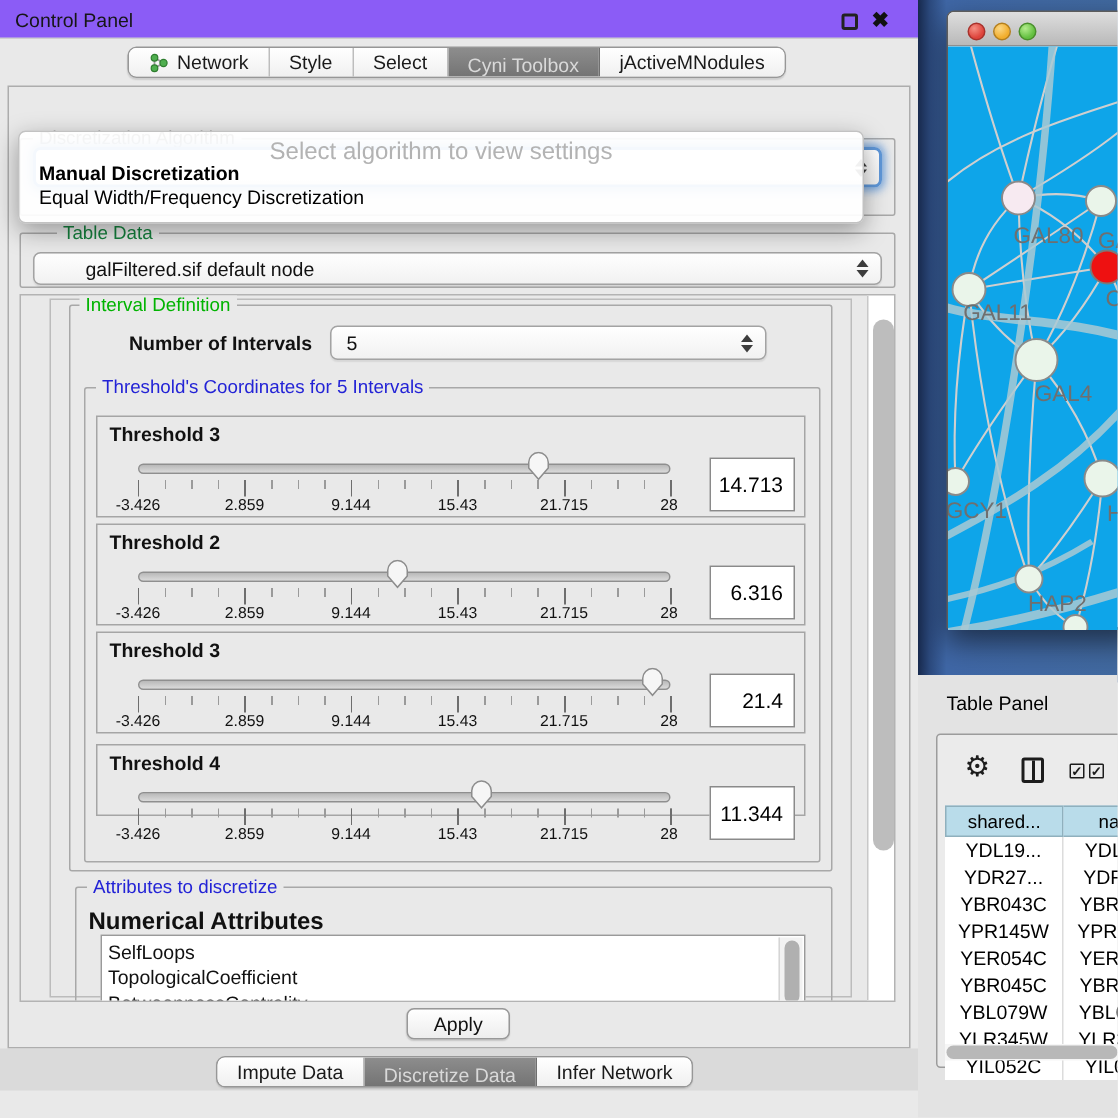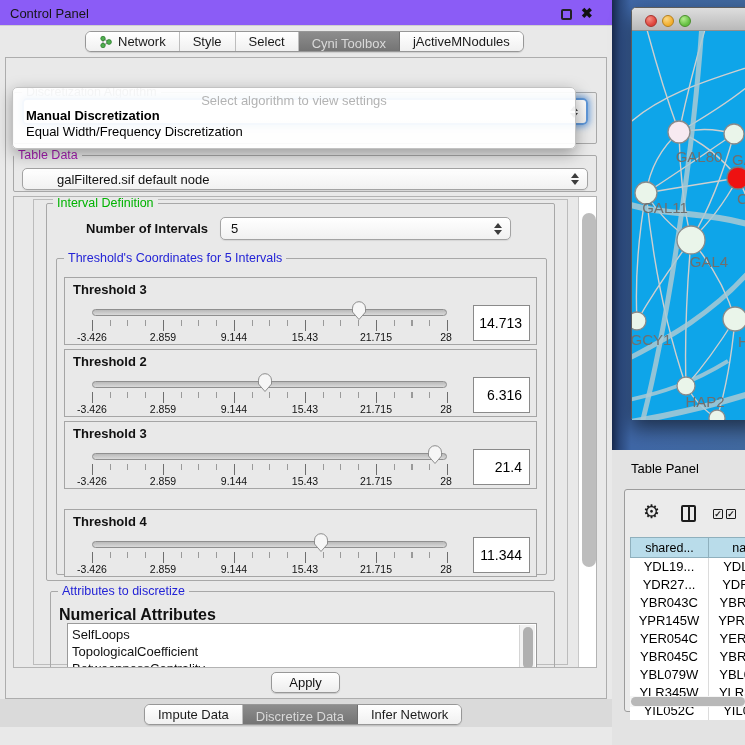--- a/index.html
+++ b/index.html
@@ -35,21 +35,21 @@
            box-shadow:0 1px 1px rgba(0,0,0,0.08); }
   .combo .spin { position:absolute; right:7px; top:50%; transform:translateY(-50%); width:9px; }
   .combo .spin i { display:block; width:0; height:0; border-left:4px solid transparent; border-right:4px solid transparent; }
   .combo .spin .up { border-bottom:5px solid #3c3c3c; margin-bottom:2px; }
   .combo .spin .dn { border-top:5px solid #3c3c3c; }
   .combo.focusring { border:2px solid #5f97d8; box-shadow:0 0 6px 2px rgba(100,155,220,0.85); }
 
   
   .popup { left:12px; top:87px; width:564px; height:62px; background:rgba(255,255,255,0.93);
            border:1px solid #c2c2c2; border-radius:5px; box-shadow:0 5px 16px rgba(0,0,0,0.35); z-index:30; }
-  .popup .ph { position:absolute; left:0; right:0; top:5px; text-align:center; color:#b3b3b3; font-size:13px; }
+  .popup .ph { position:absolute; left:0; right:0; top:5px; text-align:center; color:#b3b3b3; font-size:16px; }
   .popup .o1 { position:absolute; left:13px; top:20px; font-size:13px; font-weight:bold; color:#000; }
   .popup .o2 { position:absolute; left:13px; top:36px; font-size:13px; color:#000; }
 
   
   .scrollpane { left:13px; top:196px; width:584px; height:472px; border:1px solid #b3b3b3; overflow:hidden; background:#e9e9e9; }
   .viewport { position:absolute; left:19px; top:2px; width:535px; height:466px; border:1px solid #bcbcbc; }
   .vsb-track { position:absolute; left:564px; top:0; width:19px; height:470px; background:#ffffff; border-left:1px solid #c8c8c8; }
   .vsb-thumb { position:absolute; left:2.5px; top:16px; width:14px; height:354px; background:#bdbdbd; border-radius:7px; }
 
   
@@ -163,21 +163,21 @@
         </div>
     </div>
 
     <div class="abs popup">
       <div class="ph">Select algorithm to view settings</div>
       <div class="o1">Manual Discretization</div>
       <div class="o2">Equal Width/Frequency Discretization</div>
     </div>
 
     <div class="group" style="left:13px; top:155px; width:584px; height:37px;">
-      <span class="gtitle" style="left:0; top:-8px; color:#a21caf;">Table Data</span>
+      <span class="gtitle" style="left:24px; top:-8px; color:#15803d;">Table Data</span>
     </div>
     <div class="combo" style="left:22px; top:168px; width:566px; height:22px;padding-left:34px;">
       <span>galFiltered.sif default node</span>
       <div class="spin">
           <i class="up"></i>
           <i class="dn"></i>
         </div>
     </div>
 
     <div class="abs scrollpane">
@@ -252,21 +252,21 @@
         </svg>
         <span class="slabel" style="left:27px;">-3.426</span>
         <span class="slabel" style="left:98px;">2.859</span>
         <span class="slabel" style="left:169px;">9.144</span>
         <span class="slabel" style="left:240px;">15.43</span>
         <span class="slabel" style="left:311px;">21.715</span>
         <span class="slabel" style="left:381px;">28</span>
         <input class="vbox" value="21.4" style="">
       </div>
 
-      <div class="tpanel" style="left:50px; top:312px; width:473px; height:68px;">
+      <div class="tpanel" style="left:50px; top:299px; width:473px; height:48px;">
         <span class="tlabel">Threshold 4</span>
         <div class="track"></div>
         <div class="ticks">
             <div class="mn"></div>
             <div class="mj"></div>
           </div>
         <svg class="thumb" style="left:248px;" viewBox="0 0 16 20">
           <path d="M1.5,7.2 A6.5,6.5 0 0 1 14.5,7.2 L14.5,11 L8,18.5 L1.5,11 Z" fill="#f6f6f6" stroke="#8d8d8d" stroke-width="1"></path>
         </svg>
         <span class="slabel" style="left:27px;">-3.426</span>

